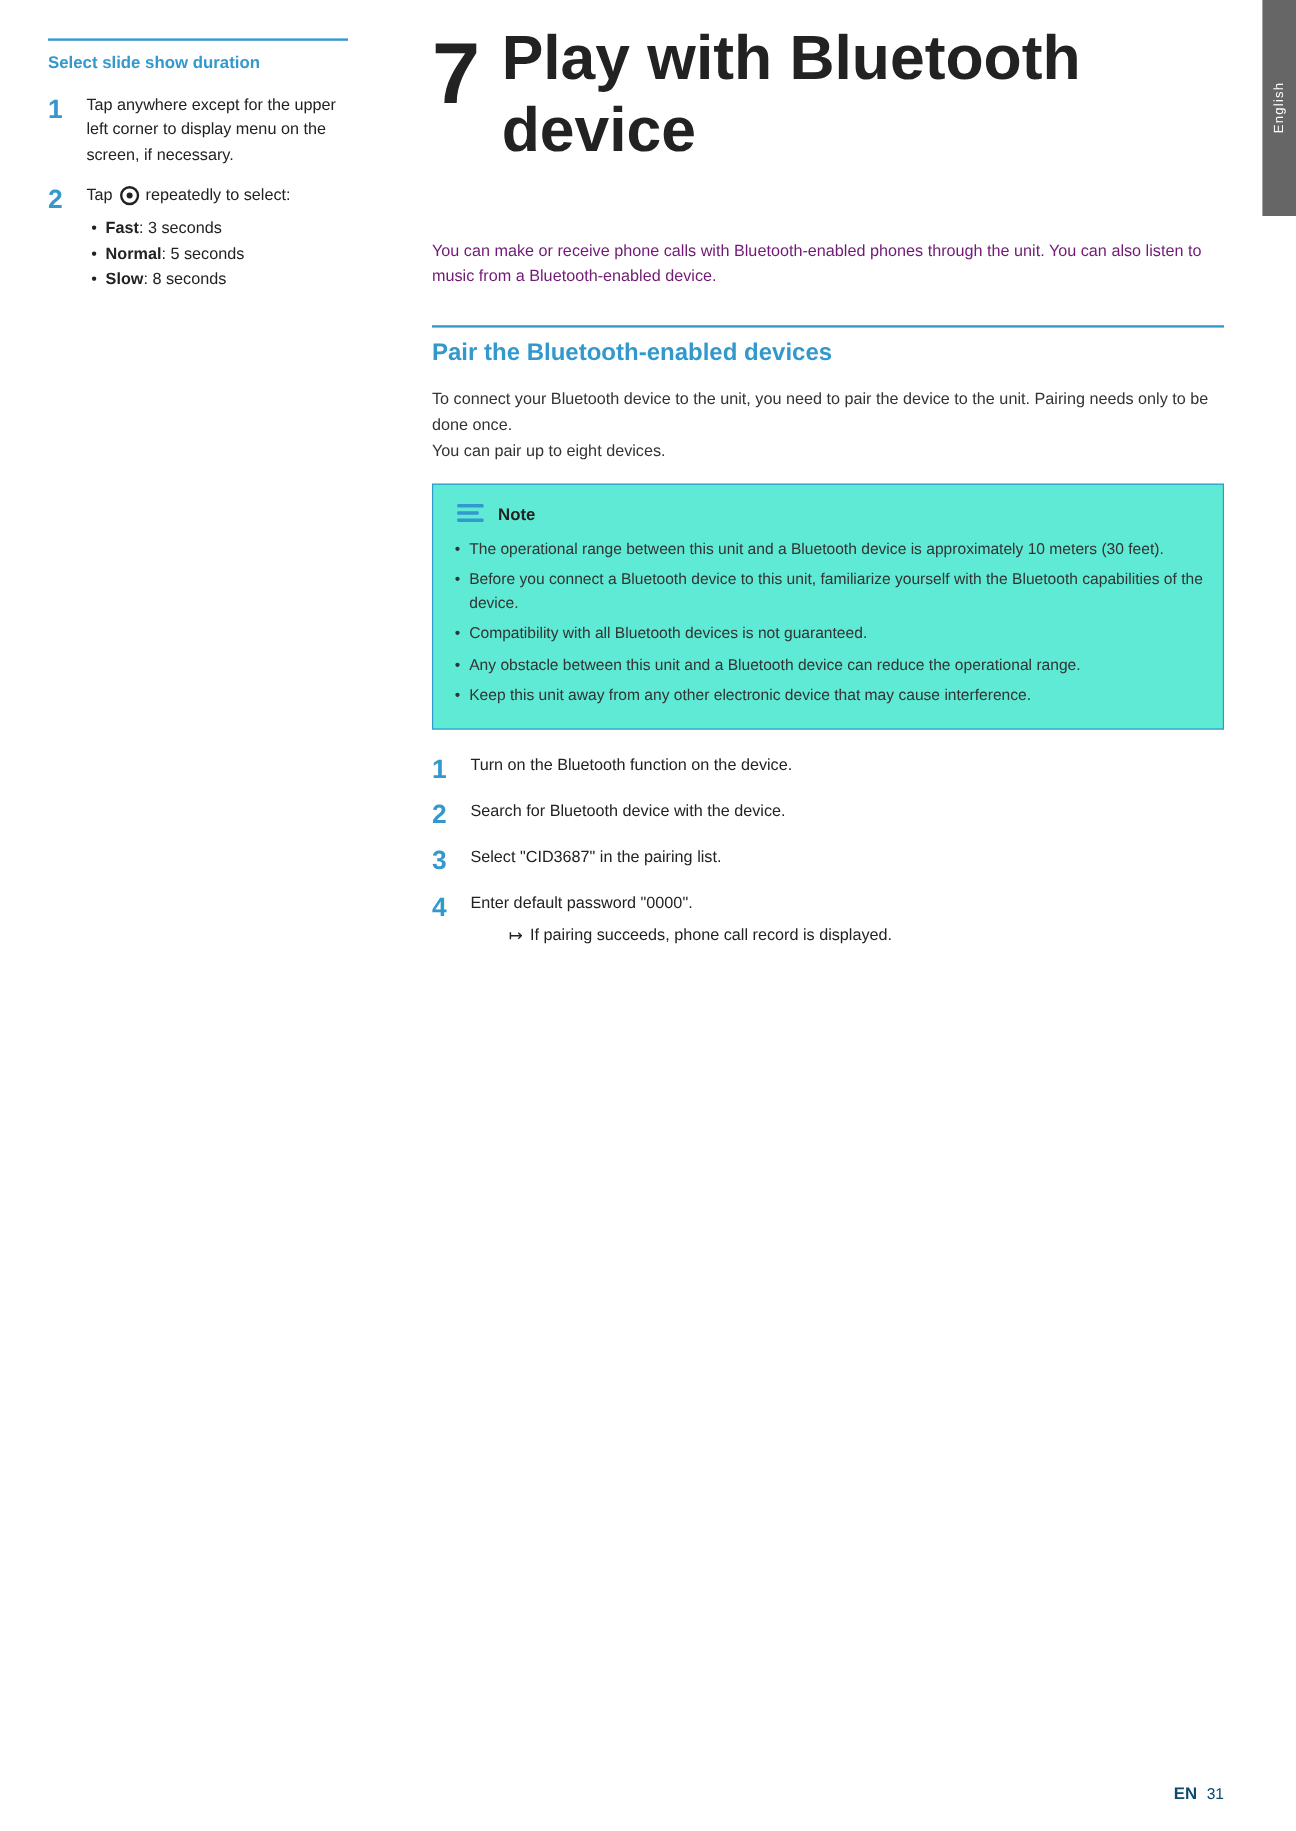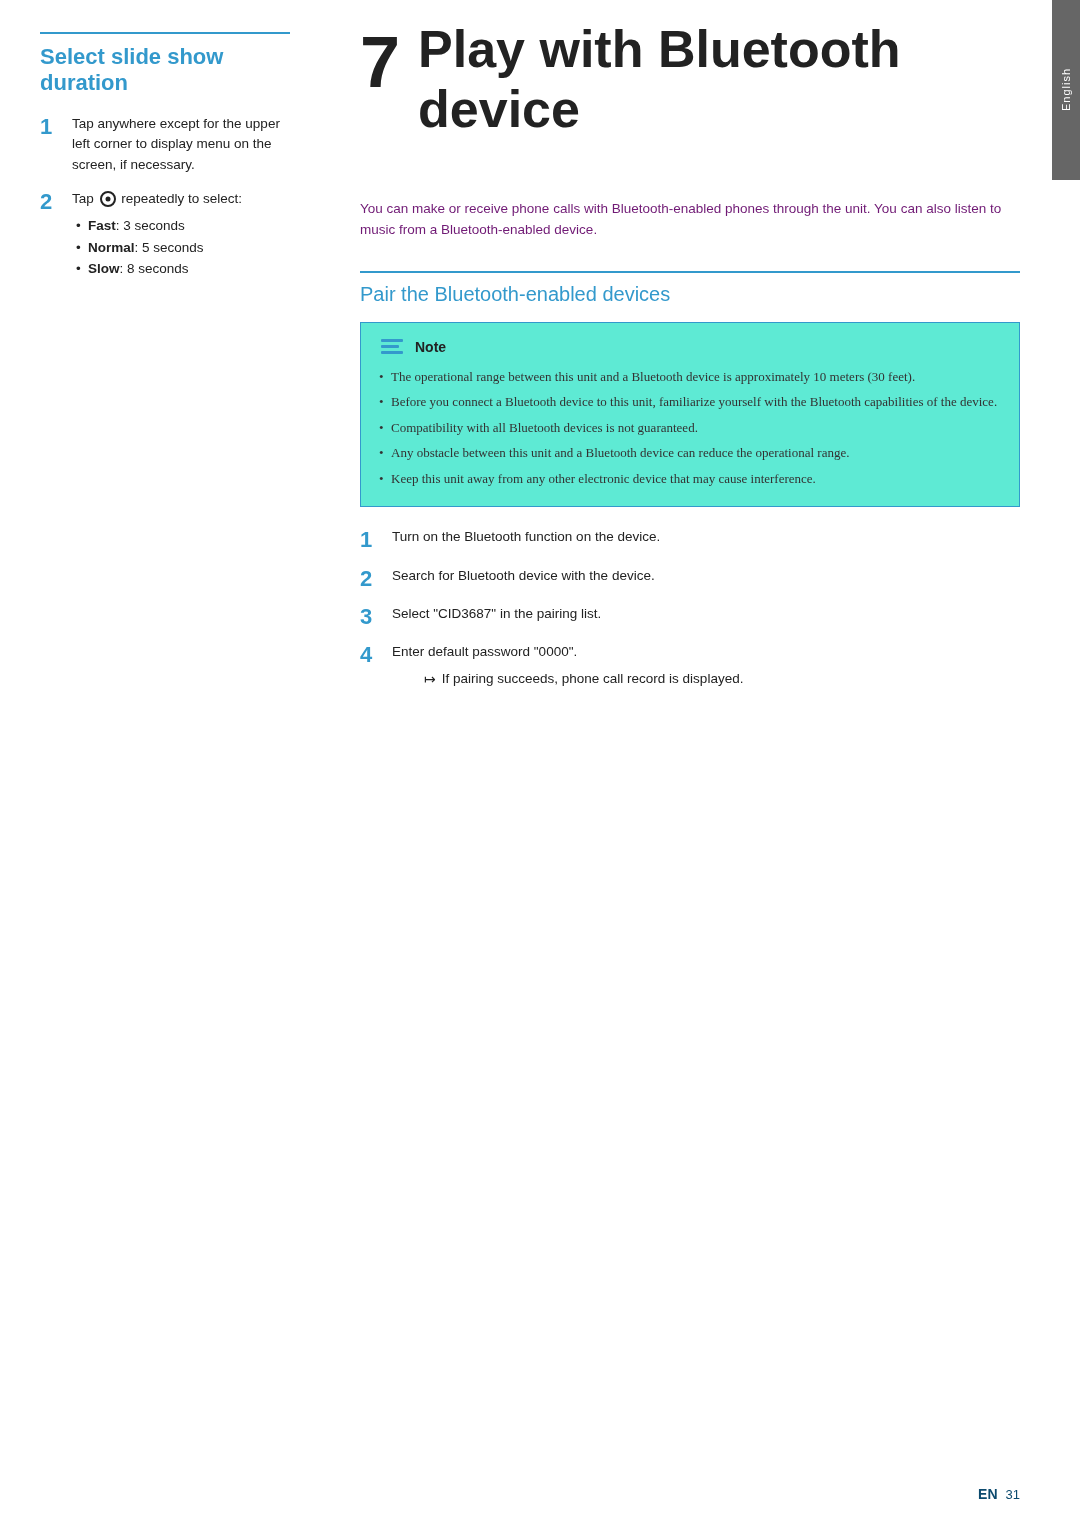--- a/index.html
+++ b/index.html
@@ -52,21 +52,21 @@
     }
 
     .right-column {
       flex: 1;
       padding: 20px 60px 40px 40px;
     }
 
     
     .section-title-left {
       color: #3399cc;
-      font-size: 22px;
+      font-size: 14px;
       font-weight: bold;
       border-top: 2px solid #3399cc;
       padding-top: 10px;
       margin-bottom: 18px;
     }
 
     .step-list {
       list-style: none;
     }
 
@@ -166,21 +166,21 @@
       line-height: 1.6;
       margin-bottom: 30px;
       color: #701a75;
       clear: both;
     }
 
     
     .section-title-right {
       color: #3399cc;
       font-size: 20px;
-      font-weight: normal;
+      font-weight: bold;
       border-top: 2px solid #3399cc;
       padding-top: 10px;
       margin-bottom: 16px;
     }
 
     .section-body {
       font-size: 13.5px;
       line-height: 1.6;
       margin-bottom: 16px;
       color: #333;
@@ -232,21 +232,20 @@
       list-style: none;
     }
 
     .note-list li {
       font-size: 13px;
       line-height: 1.5;
       padding-left: 14px;
       position: relative;
       margin-bottom: 6px;
       color: #333;
-      font-family: Liberation Serif, serif;
     }
 
     .note-list li::before {
       content: '•';
       position: absolute;
       left: 2px;
     }
 
     
     .steps-list {
@@ -337,20 +336,24 @@
 
     <div style="margin-bottom: 28px; overflow: hidden;">
       <span class="chapter-number">7</span>
       <div class="chapter-title">Play with Bluetooth device</div>
     </div>
 
     <p class="chapter-intro">You can make or receive phone calls with Bluetooth-enabled phones through the unit. You can also listen to music from a Bluetooth-enabled device.</p>
 
     <h2 class="section-title-right">Pair the Bluetooth-enabled devices</h2>
 
+    <div class="section-body">
+      <span>To connect your Bluetooth device to the unit, you need to pair the device to the unit. Pairing needs only to be done once.</span><br>
+      <span>You can pair up to eight devices.</span>
+    </div>
 
     <div class="note-box">
       <div class="note-header">
         <span class="note-icon">
           <span class="note-lines">
             <span class="note-line"></span>
             <span class="note-line"></span>
             <span class="note-line"></span>
           </span>
         </span>

